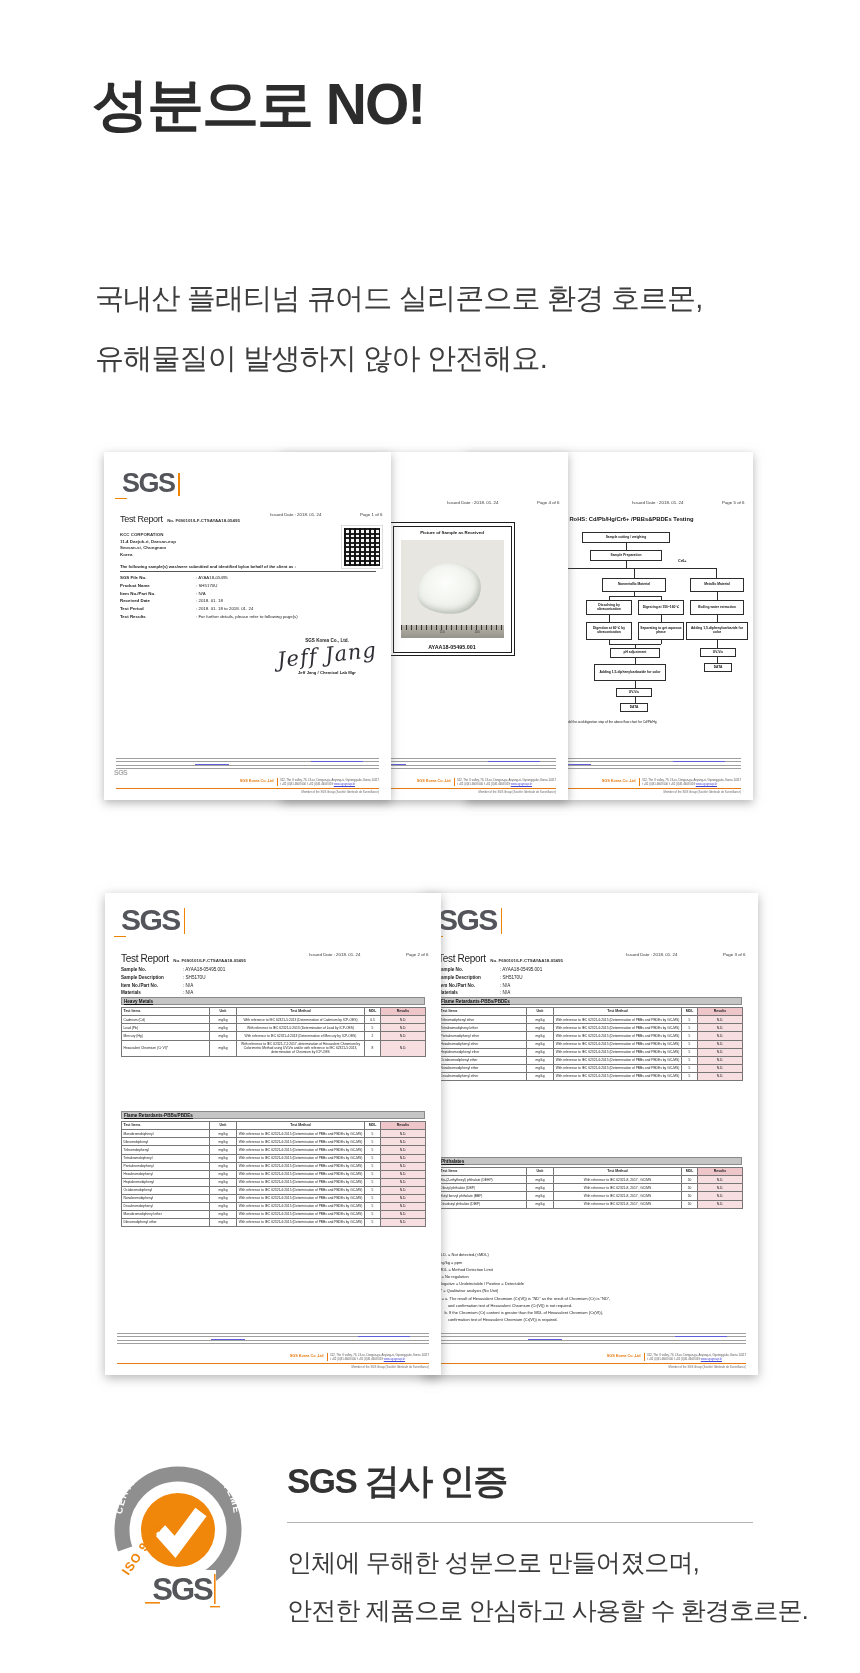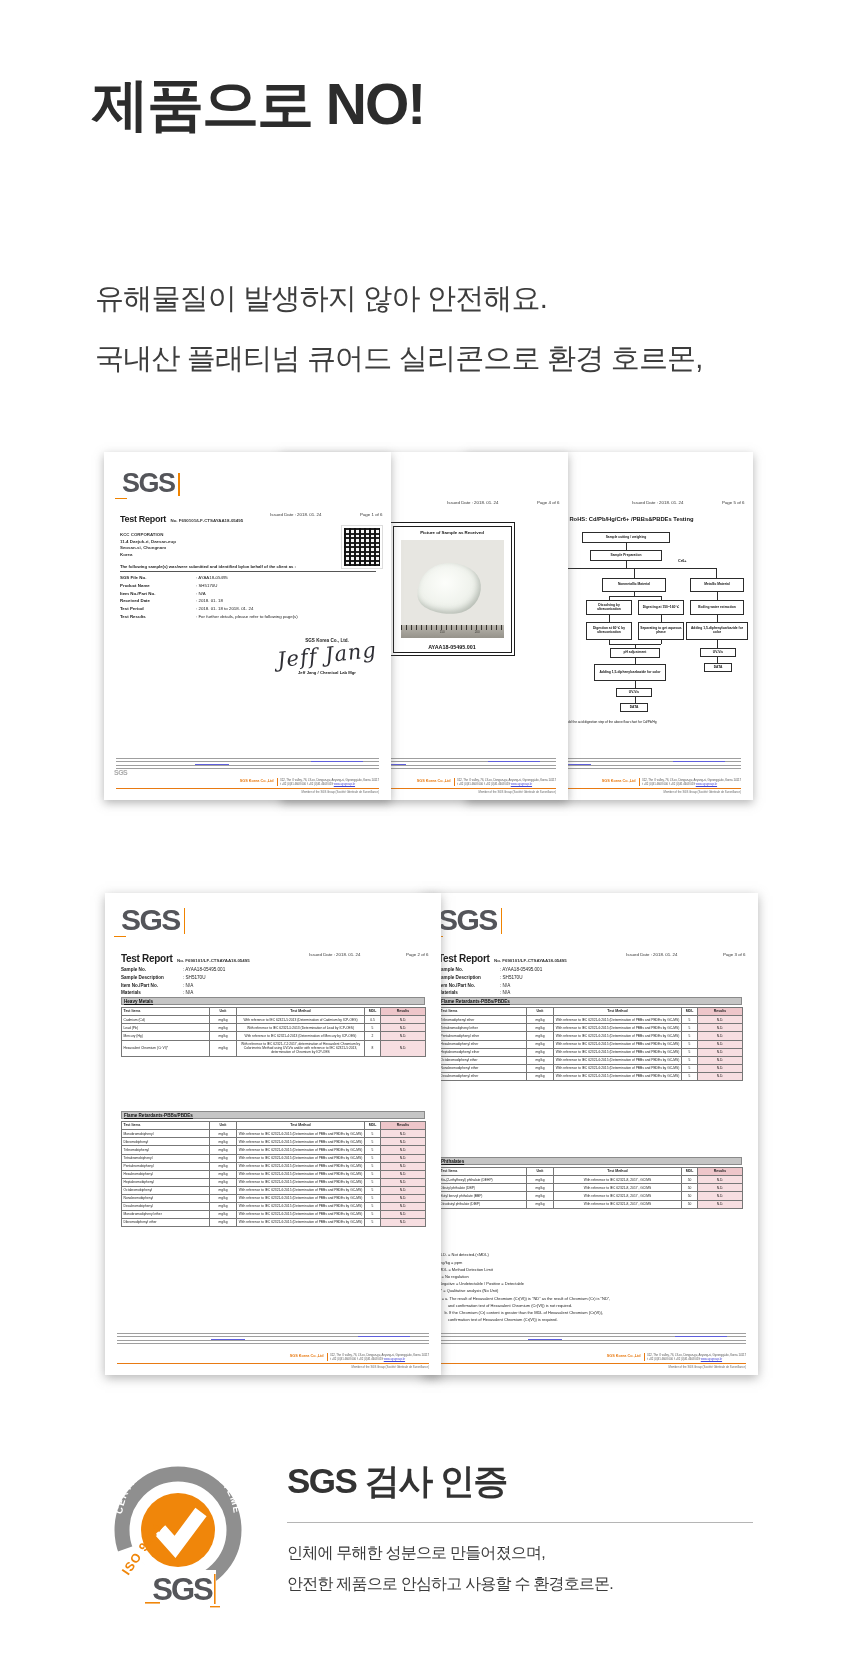--- a/index.html
+++ b/index.html
@@ -22,21 +22,21 @@
         box-shadow:0 3px 10px rgba(105,105,105,.5);overflow:hidden;}
   .bpl{left:0;z-index:2}.bpr{left:317px;z-index:1}
 
   
   .sgslogo{position:absolute;font-weight:700;color:#54555a;letter-spacing:-1.5px;line-height:1;}
   .sgslogo::before{content:"";position:absolute;left:-7px;bottom:-2px;width:12px;height:1.2px;background:#f08300;}
   .sgslogo::after{content:"";position:absolute;right:-5px;top:3px;width:1.2px;height:85%;background:#f08300;}
 
   
   .repline{position:absolute;left:16px;right:6px;white-space:nowrap;}
-  .rt{font-weight:700;font-size:10px;color:#1e1e1e;letter-spacing:-.3px;}
+  .rt{font-weight:400;font-size:10px;color:#1e1e1e;letter-spacing:-.3px;}
   .rno{font-size:4.4px;font-weight:700;color:#333;}
   .riss,.rpg{position:absolute;top:4px;font-size:4.4px;color:#333;}
   .riss{left:188px}.rpg{left:285px}
   .sm .rt{font-size:9px}.sm .riss{left:150px}.sm .rpg{left:240px}
 
   .frow{display:flex;margin-bottom:2.8px;}
   .flabel{width:62px;font-weight:700;font-size:4.6px;color:#222;flex:none;}
   .fval{font-size:4.6px;color:#222;}
   .p1f .flabel{width:76px;font-size:4.4px}.p1f .fval{font-size:4.4px}
 
@@ -97,32 +97,32 @@
           color:#1c1c1c;line-height:1.3;overflow:hidden;}
   .rtable th{font-size:3.5px;font-weight:700;}
   .cname{text-align:left !important;}
   .res{background:#f7dee1;}
   th.res{background:#eec6ca;}
   .notes{position:absolute;left:17px;top:344px;font-size:4px;line-height:1.8;color:#1c1c1c;white-space:pre;}
 
   
   .certtitle{left:287px;top:1458px;font-size:35px;font-weight:800;color:#333;letter-spacing:-1.5px;}
   .certline{left:287px;top:1522px;width:466px;height:1px;background:#b5b5b5;}
-  .certdesc{left:287px;top:1538px;font-size:16px;color:#3b3b3b;line-height:1.92;letter-spacing:-0.8px;}
+  .certdesc{left:287px;top:1538px;font-size:25px;color:#3b3b3b;line-height:1.92;letter-spacing:-0.8px;}
   .badge{left:98px;top:1444px;}
 </style>
 </head>
 <body>
 
 <div class="abs hero">
-  <div>제품으로 NO!</div>
+  <div>성분으로 NO!</div>
 </div>
 <div class="abs intro">
+  <div>국내산 플래티넘 큐어드 실리콘으로 환경 호르몬,</div>
   <div>유해물질이 발생하지 않아 안전해요.</div>
-  <div>국내산 플래티넘 큐어드 실리콘으로 환경 호르몬,</div>
 </div>
 
 <div class="abs docwrap1">
 
   <div class="page p3">
     <div class="repline sm" style="top:48px">
       <span class="rno">No. F690101/LF-CTSAYAA18-05495</span>
       <span class="riss" style="top:0">Issued Date :  2018. 01. 24</span>
       <span class="rpg" style="top:0">Page 5 of 6</span>
     </div>

